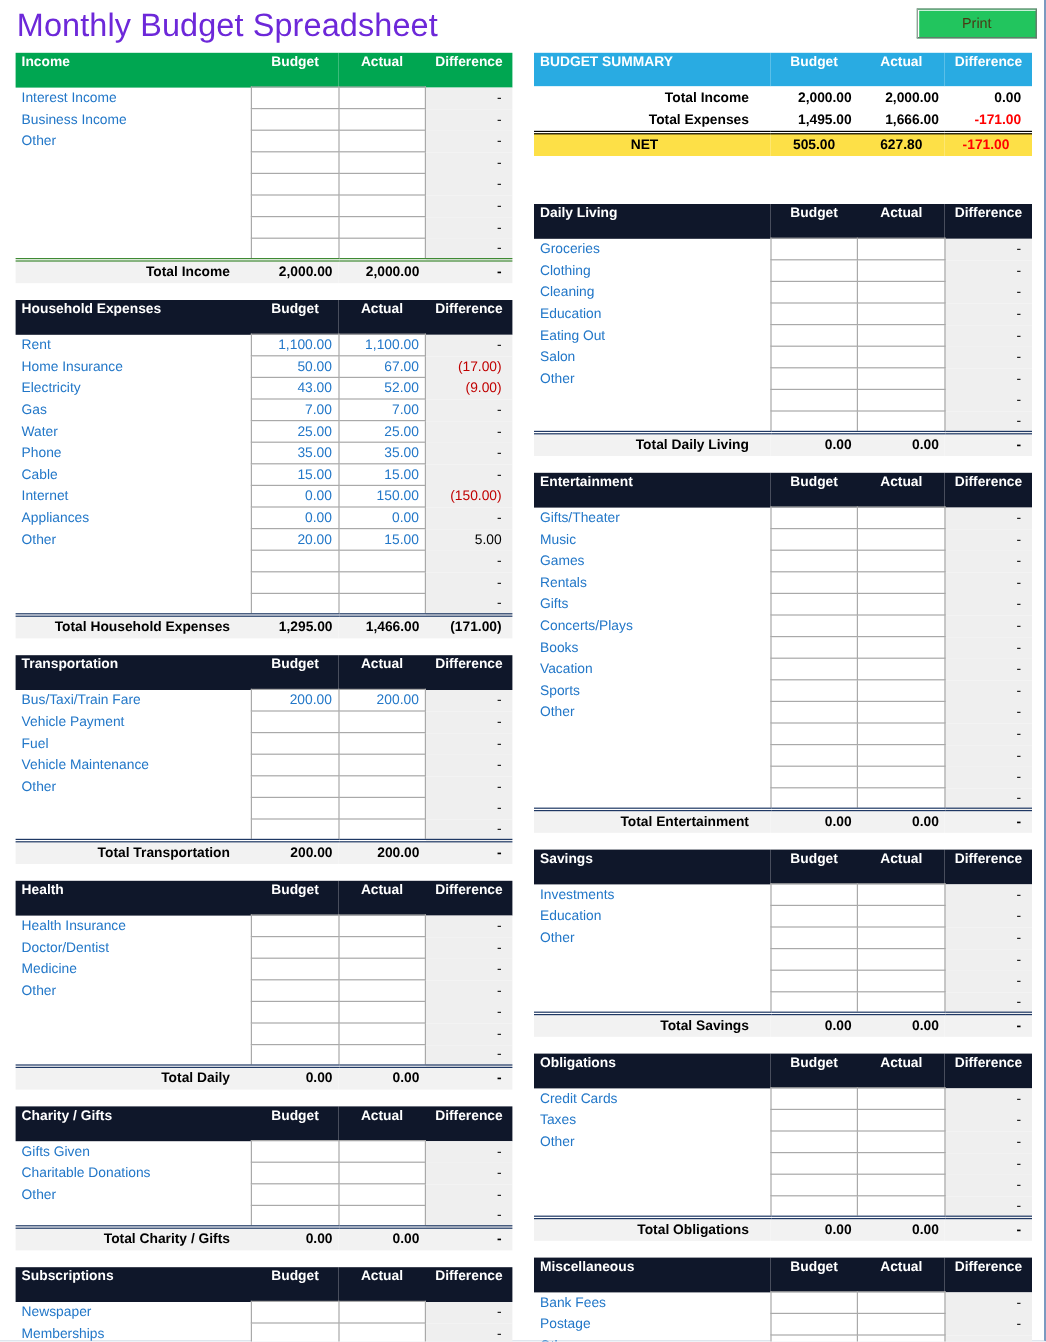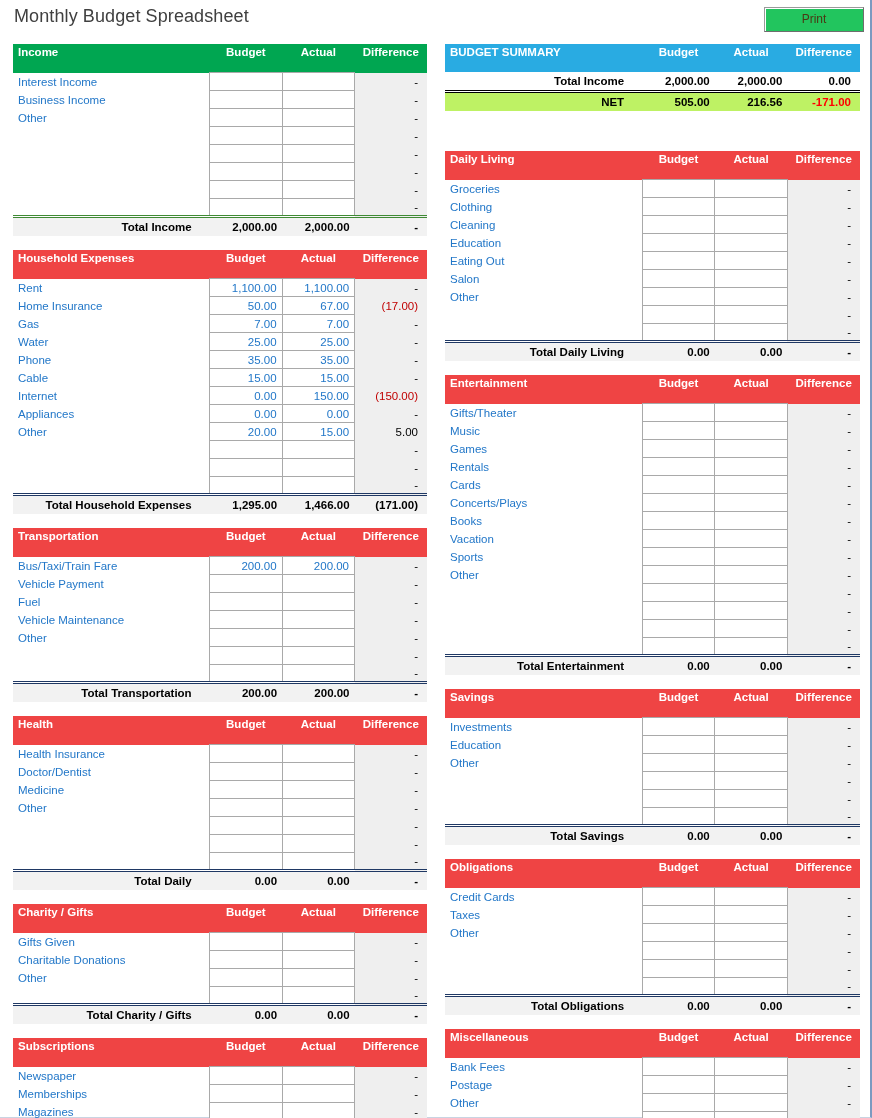--- a/index.html
+++ b/index.html
@@ -23,22 +23,22 @@
   }
 
   
   .title-bar {
     position: relative;
     height: 44px;
   }
   .page-title {
     position: absolute;
     left: 14px; top: 6px;
-    font-size: 18px;
-    color: #404040;
+    font-size: 27px;
+    color: #6d28d9;
     font-weight: normal;
     letter-spacing: .1px;
     white-space: nowrap;
   }
   .print-button {
     position: absolute;
     right: 6px; top: 7px;
     width: 100px; height: 25px;
     background: #22c55e;
     border: 1px solid #9a9a9a;
@@ -81,21 +81,21 @@
     font-weight: bold;
     color: #ffffff;
     padding: 2px 5px 13px 5px;
     height: 17px;
     line-height: 13px;
     white-space: nowrap;
   }
   .hdr th.h-name { text-align: left; }
   .hdr th.h-num  { text-align: center; }
   .hdr.green th { background: #00a651; }
-  .hdr.red   th { background: #ef4444; }
+  .hdr.red   th { background: #0f172a; }
   .hdr.blue  th { background: #29abe2; }
 
   
   .item td {
     height: 18px;
     padding: 0 5px;
     font-size: 11.5px;
     line-height: 16px;
   }
   .item td.t-name {
@@ -142,22 +142,23 @@
     font-size: 11.5px;
     font-weight: bold;
     line-height: 17px;
     background: #ffffff;
   }
   .summary .srow td.t-name { text-align: right; padding-right: 18px; }
   .summary .srow td.t-num  { text-align: right; }
   .summary .srow td.t-dif  { text-align: right; padding-right: 9px; }
   .summary .srow td.t-dif.neg { color: #ff0000; }
   .summary .srow.net td {
-    background: #bef264;
+    background: #fde047;
     border-top: 3px double #000000;
+    text-align: center;
   }
   .spacer { height: 26px; }
 </style>
 </head>
 <body>
 
 <div class="page">
 
   <div class="title-bar">
     <div class="page-title">Monthly Budget Spreadsheet</div>
@@ -257,20 +258,26 @@
                 <td class="t-name">Rent</td>
                 <td class="t-num">1,100.00</td>
                 <td class="t-num">1,100.00</td>
                 <td class="t-dif">-</td>
               </tr>
               <tr class="item">
                 <td class="t-name">Home Insurance</td>
                 <td class="t-num">50.00</td>
                 <td class="t-num">67.00</td>
                 <td class="t-dif neg">(17.00)</td>
+              </tr>
+              <tr class="item">
+                <td class="t-name">Electricity</td>
+                <td class="t-num">43.00</td>
+                <td class="t-num">52.00</td>
+                <td class="t-dif neg">(9.00)</td>
               </tr>
               <tr class="item">
                 <td class="t-name">Gas</td>
                 <td class="t-num">7.00</td>
                 <td class="t-num">7.00</td>
                 <td class="t-dif">-</td>
               </tr>
               <tr class="item">
                 <td class="t-name">Water</td>
                 <td class="t-num">25.00</td>
@@ -578,24 +585,30 @@
               <th class="h-num">Budget</th>
               <th class="h-num">Actual</th>
               <th class="h-num">Difference</th>
             </tr>
             <tr class="srow">
               <td class="t-name">Total Income</td>
               <td class="t-num">2,000.00</td>
               <td class="t-num">2,000.00</td>
               <td class="t-dif">0.00</td>
             </tr>
+            <tr class="srow">
+              <td class="t-name">Total Expenses</td>
+              <td class="t-num">1,495.00</td>
+              <td class="t-num">1,666.00</td>
+              <td class="t-dif neg">-171.00</td>
+            </tr>
             <tr class="srow net">
               <td class="t-name">NET</td>
               <td class="t-num">505.00</td>
-              <td class="t-num">216.56</td>
+              <td class="t-num">627.80</td>
               <td class="t-dif neg">-171.00</td>
             </tr>
           </tbody>
         </table>
       </div>
       <div class="spacer"></div>
     <div class="section">
           <table class="grid">
             <colgroup>
               <col class="c-name">
@@ -706,21 +719,21 @@
                 <td class="t-num"></td>
                 <td class="t-dif">-</td>
               </tr>
               <tr class="item">
                 <td class="t-name">Rentals</td>
                 <td class="t-num"></td>
                 <td class="t-num"></td>
                 <td class="t-dif">-</td>
               </tr>
               <tr class="item">
-                <td class="t-name">Cards</td>
+                <td class="t-name">Gifts</td>
                 <td class="t-num"></td>
                 <td class="t-num"></td>
                 <td class="t-dif">-</td>
               </tr>
               <tr class="item">
                 <td class="t-name">Concerts/Plays</td>
                 <td class="t-num"></td>
                 <td class="t-num"></td>
                 <td class="t-dif">-</td>
               </tr>

